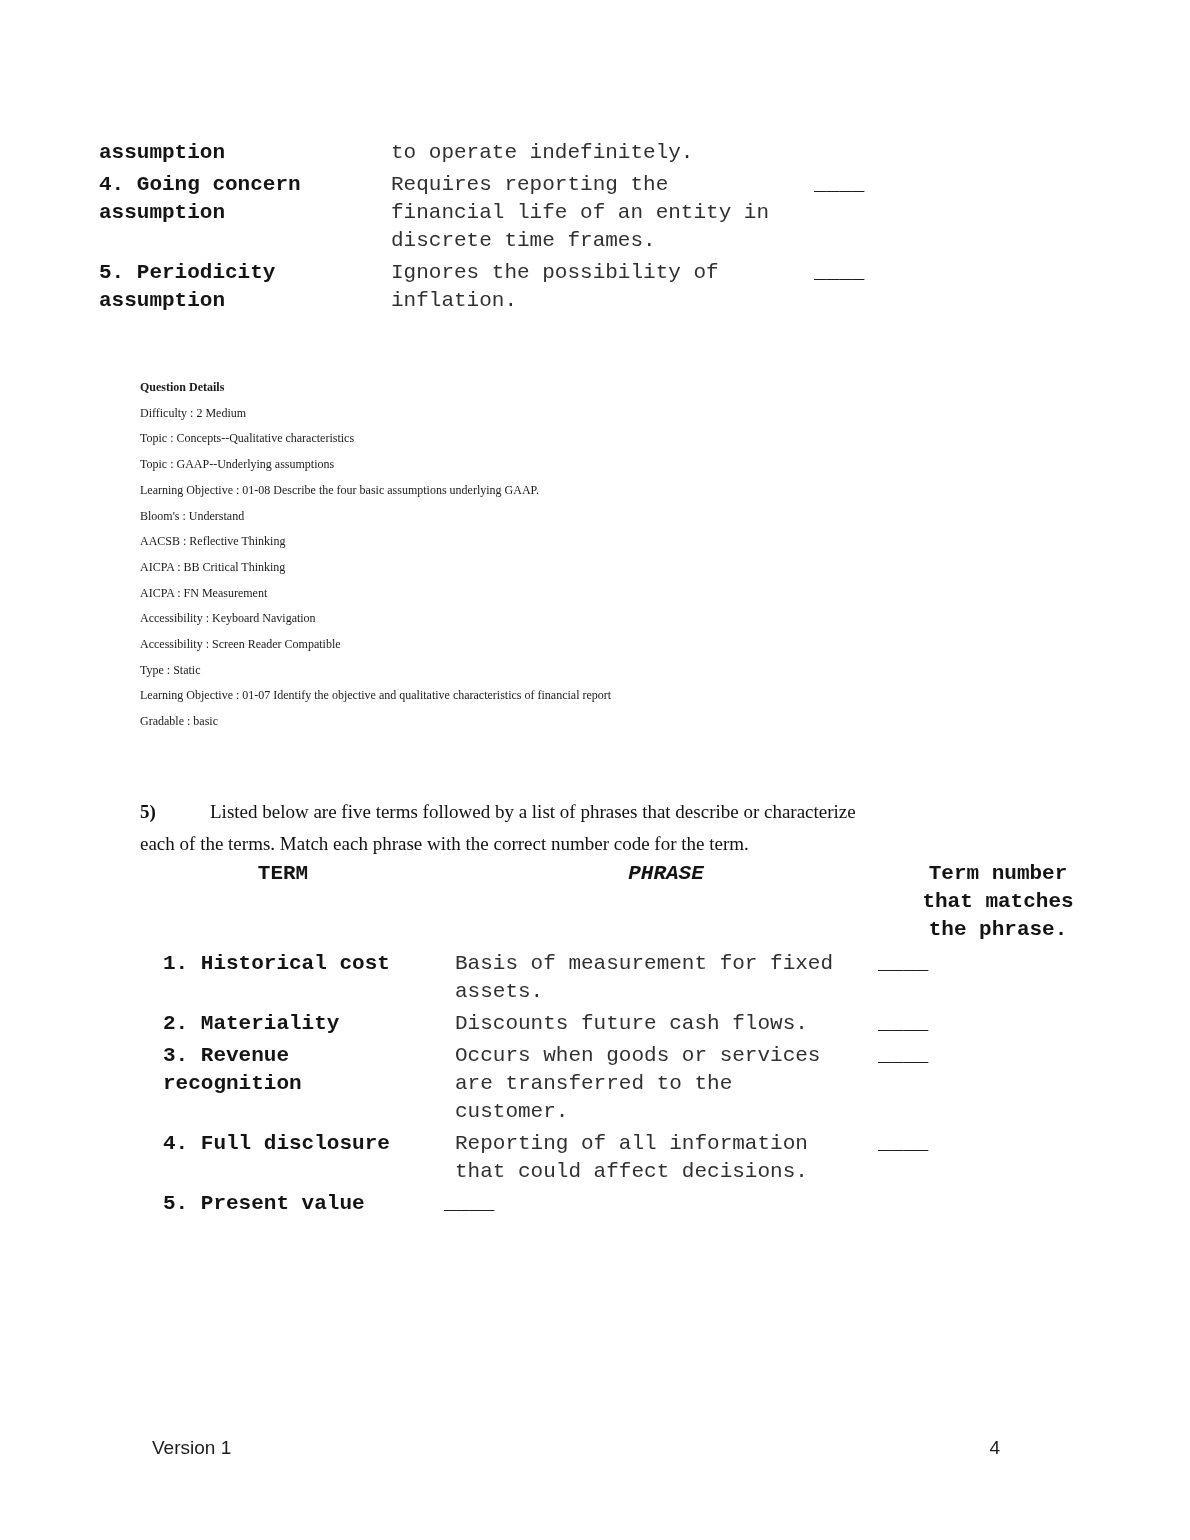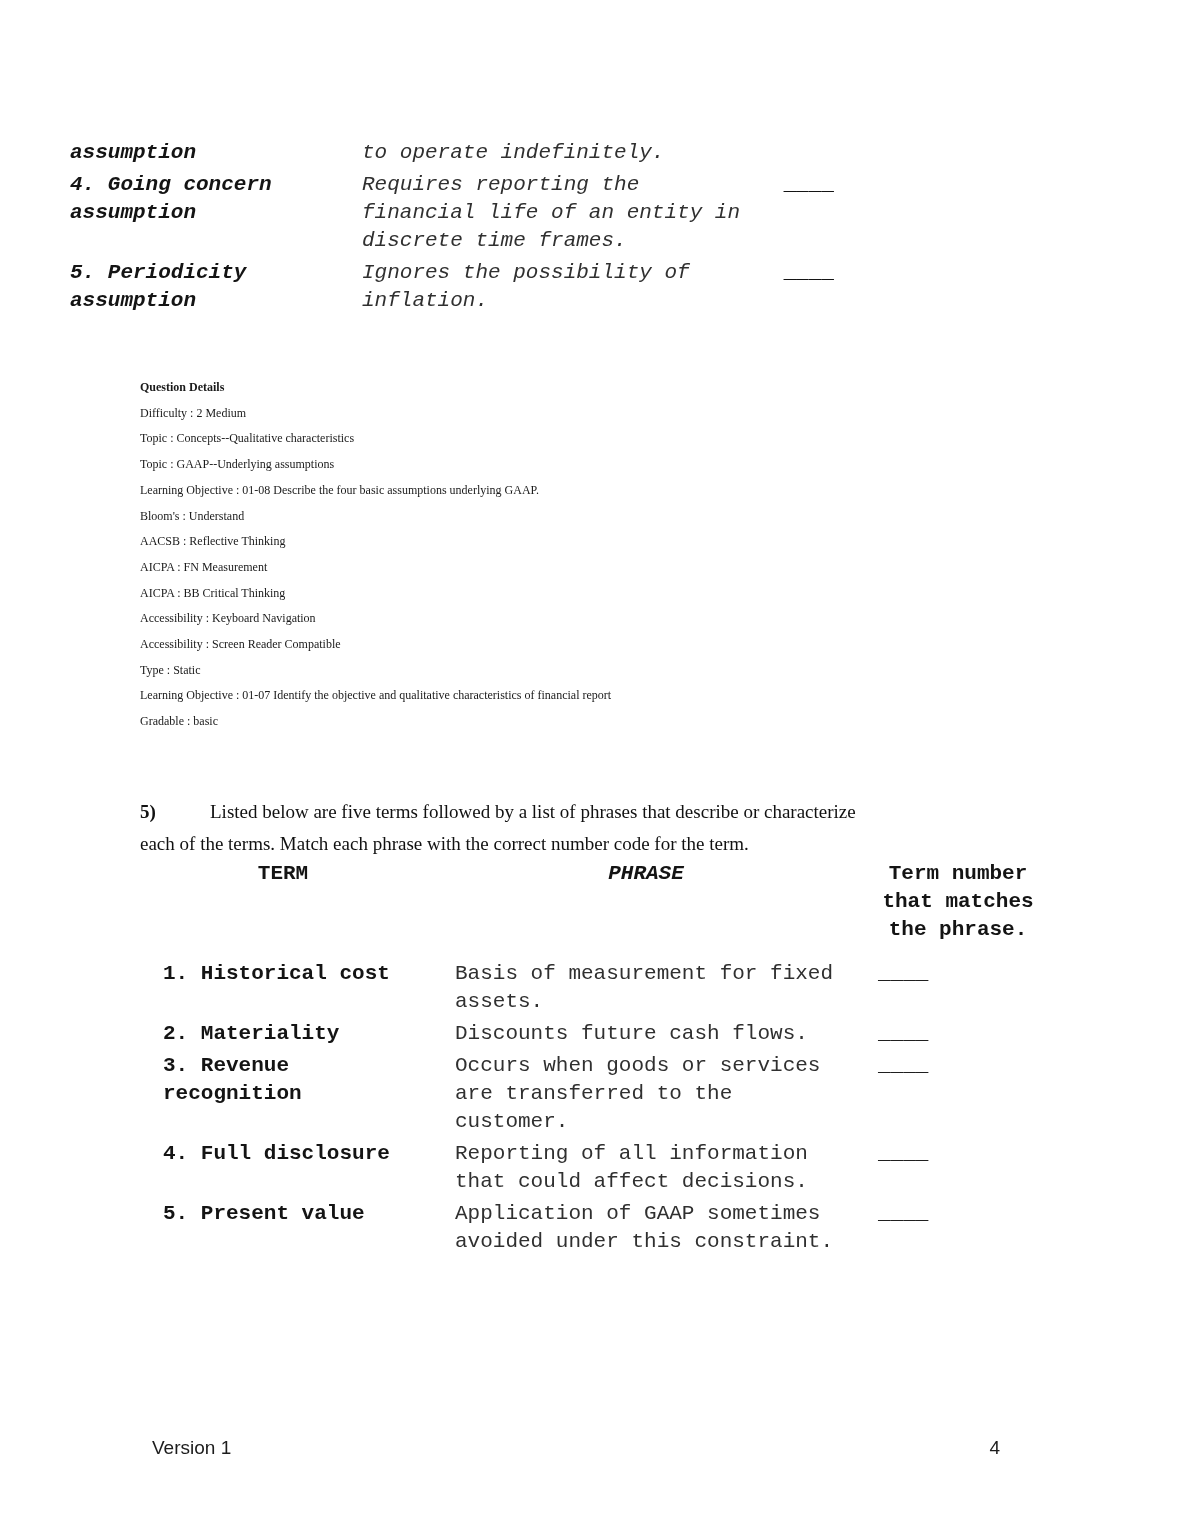--- a/index.html
+++ b/index.html
@@ -6,21 +6,21 @@
   .page{
     position:relative;
     width:1190px;height:1540px;
     background:#ffffff;
     margin:0 auto;
     overflow:hidden;
     font-family:"Liberation Mono","DejaVu Sans Mono",monospace;
     color:#1a1a1a;
   }
   
-  .match{padding-left:70px;font-style:italic;}
+  .match{padding-left:99px;}
   .match-top{padding-top:139px;}
   .mrow{
     display:flex;align-items:flex-start;
     margin-bottom:4px;
     font-size:21px;line-height:28px;
   }
   .cell{white-space:normal;}
   .cell.term{width:240px;font-weight:bold;color:#141414;}
   .cell.phrase{width:382px;margin-left:52px;color:#303030;}
   .cell.blank{width:160px;margin-left:41px;color:#141414;letter-spacing:0;}
@@ -35,21 +35,21 @@
   .q5para{
     position:relative;
     margin-top:61px;margin-left:140px;width:1010px;
     font-family:"Liberation Serif","DejaVu Serif",serif;
     font-size:19px;line-height:32px;color:#111111;
   }
   .qnum{position:absolute;left:0;top:0;font-weight:bold;}
   .qline1{padding-left:70px;}
   
   .mtable{margin-left:163px;font-size:21px;line-height:28px;}
-  .mhead{display:flex;align-items:flex-start;font-weight:bold;margin-bottom:16px;color:#141414;}
+  .mhead{display:flex;align-items:flex-start;font-weight:bold;margin-bottom:6px;color:#141414;gap:20px;}
   .mhead .h-term{width:240px;text-align:center;}
   .mhead .h-phrase{width:382px;margin-left:52px;text-align:center;font-style:italic;}
   .mhead .h-answer{width:160px;margin-left:41px;text-align:center;}
   
   .footer{
     position:absolute;top:1436px;left:152px;width:848px;
     display:flex;justify-content:space-between;
     font-family:"Liberation Sans","DejaVu Sans",sans-serif;
     font-size:19px;line-height:24px;color:#1c1c1c;
   }
@@ -78,22 +78,22 @@
   </section>
 
   <section class="details">
     <div class="dheading">Question Details</div>
     <div class="dline">Difficulty : 2 Medium</div>
     <div class="dline">Topic : Concepts--Qualitative characteristics</div>
     <div class="dline">Topic : GAAP--Underlying assumptions</div>
     <div class="dline">Learning Objective : 01-08 Describe the four basic assumptions underlying GAAP.</div>
     <div class="dline">Bloom's : Understand</div>
     <div class="dline">AACSB : Reflective Thinking</div>
+    <div class="dline">AICPA : BB Critical Thinking</div>
     <div class="dline">AICPA : FN Measurement</div>
-    <div class="dline">AICPA : BB Critical Thinking</div>
     <div class="dline">Accessibility : Keyboard Navigation</div>
     <div class="dline">Accessibility : Screen Reader Compatible</div>
     <div class="dline">Type : Static</div>
     <div class="dline">Learning Objective : 01-07 Identify the objective and qualitative characteristics of financial report</div>
     <div class="dline">Gradable : basic</div>
   </section>
 
   <section>
     <div class="q5para">
       <span class="qnum">5)</span>
@@ -123,21 +123,20 @@
         <div class="cell phrase">Occurs when goods or services are transferred to the customer.</div>
         <div class="cell blank">____</div>
       </div>
       <div class="mrow">
         <div class="cell term">4. Full disclosure</div>
         <div class="cell phrase">Reporting of all information that could affect decisions.</div>
         <div class="cell blank">____</div>
       </div>
       <div class="mrow">
         <div class="cell term">5. Present value</div>
-        <div class="cell phrase">Application of GAAP sometimes avoided under this constraint.</div>
         <div class="cell blank">____</div>
       </div>
     </div>
   </section>
 
   <div class="footer">
     <span>Version 1</span>
     <span>4</span>
   </div>
 

